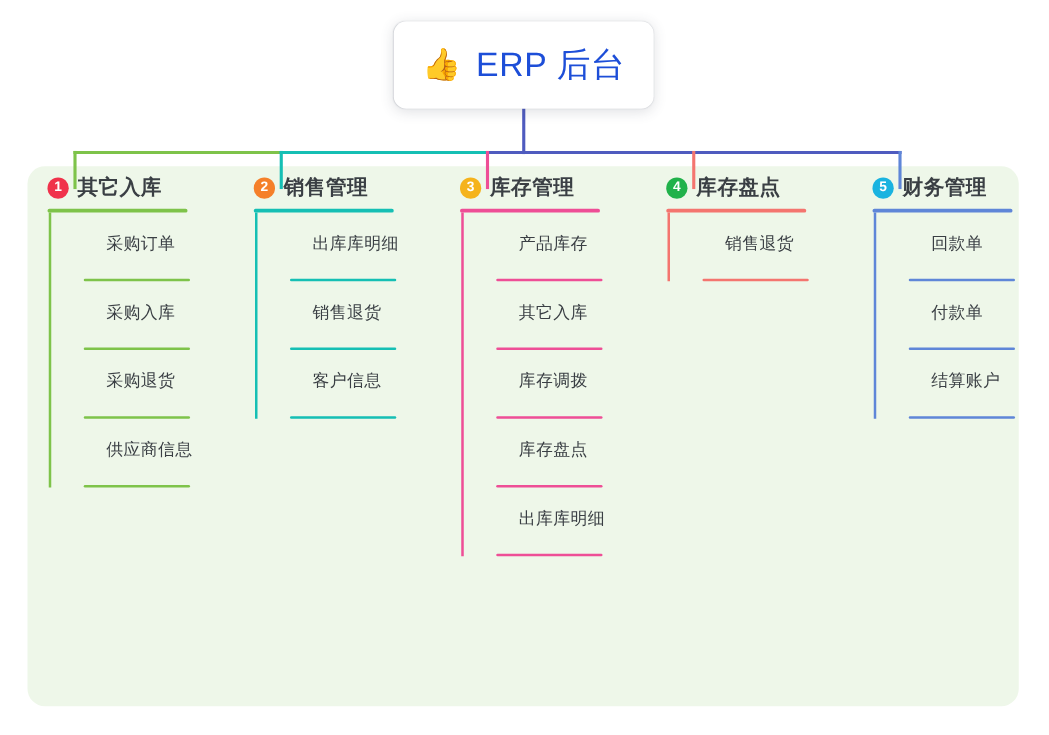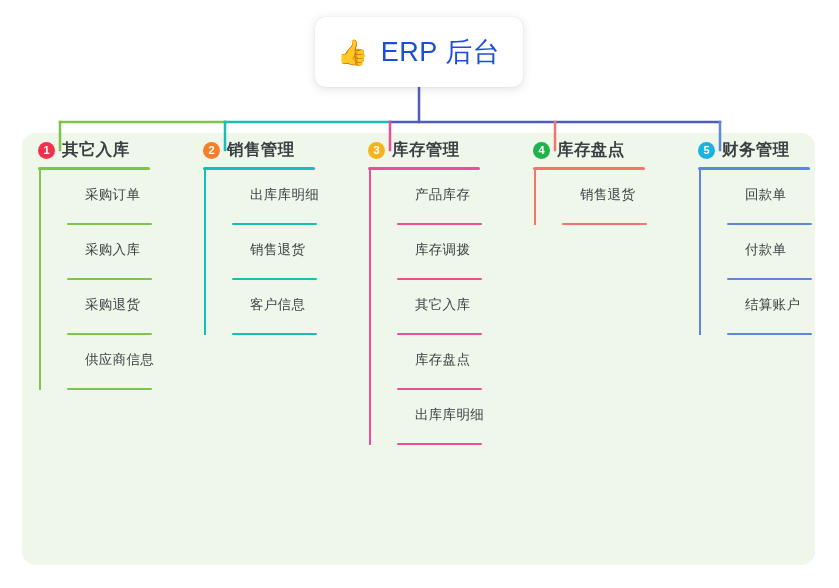--- a/index.html
+++ b/index.html
@@ -240,25 +240,25 @@
           <span class="col-title">库存管理</span>
         </div>
         <div class="col-underline" style="background: rgb(238, 78, 150);"></div>
         <div class="sub-list">
           <div class="spine" style="background: rgb(238, 78, 150);"></div>
           <div class="sub-item">
             <span class="sub-label">产品库存</span>
             <div class="sub-rule" style="background: rgb(238, 78, 150);"></div>
           </div>
           <div class="sub-item">
+            <span class="sub-label">其它入库</span>
+            <div class="sub-rule" style="background: rgb(238, 78, 150);"></div>
+          </div>
+          <div class="sub-item">
             <span class="sub-label">库存调拨</span>
-            <div class="sub-rule" style="background: rgb(238, 78, 150);"></div>
-          </div>
-          <div class="sub-item">
-            <span class="sub-label">其它入库</span>
             <div class="sub-rule" style="background: rgb(238, 78, 150);"></div>
           </div>
           <div class="sub-item">
             <span class="sub-label">库存盘点</span>
             <div class="sub-rule" style="background: rgb(238, 78, 150);"></div>
           </div>
           <div class="sub-item">
             <span class="sub-label">出库库明细</span>
             <div class="sub-rule" style="background: rgb(238, 78, 150);"></div>
           </div>

